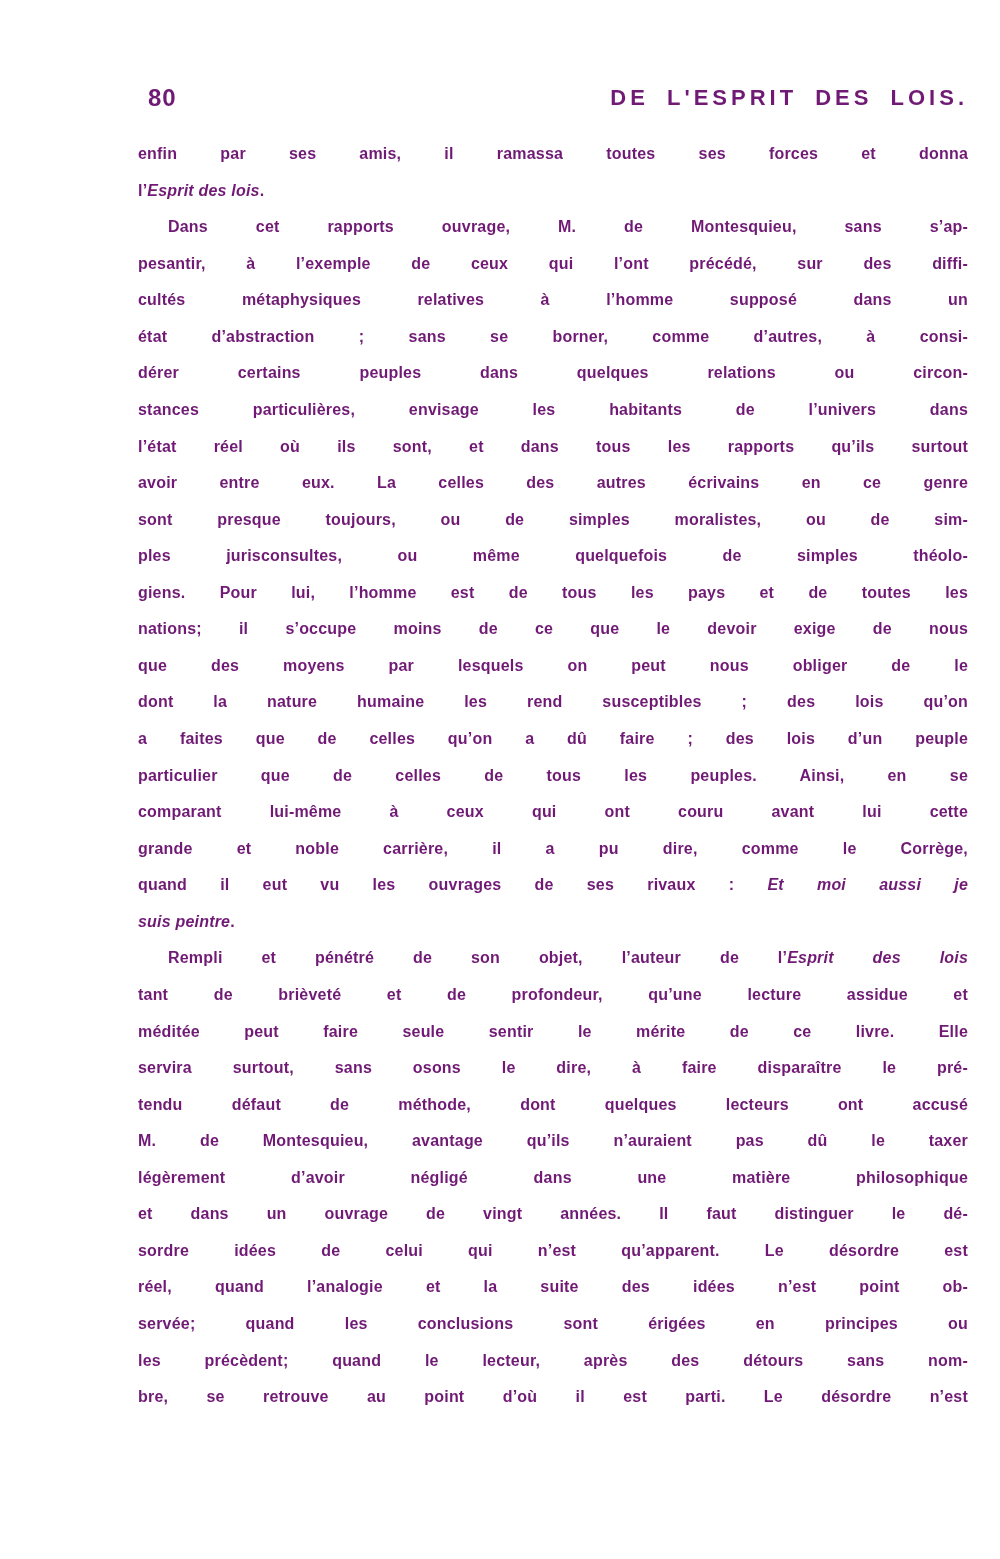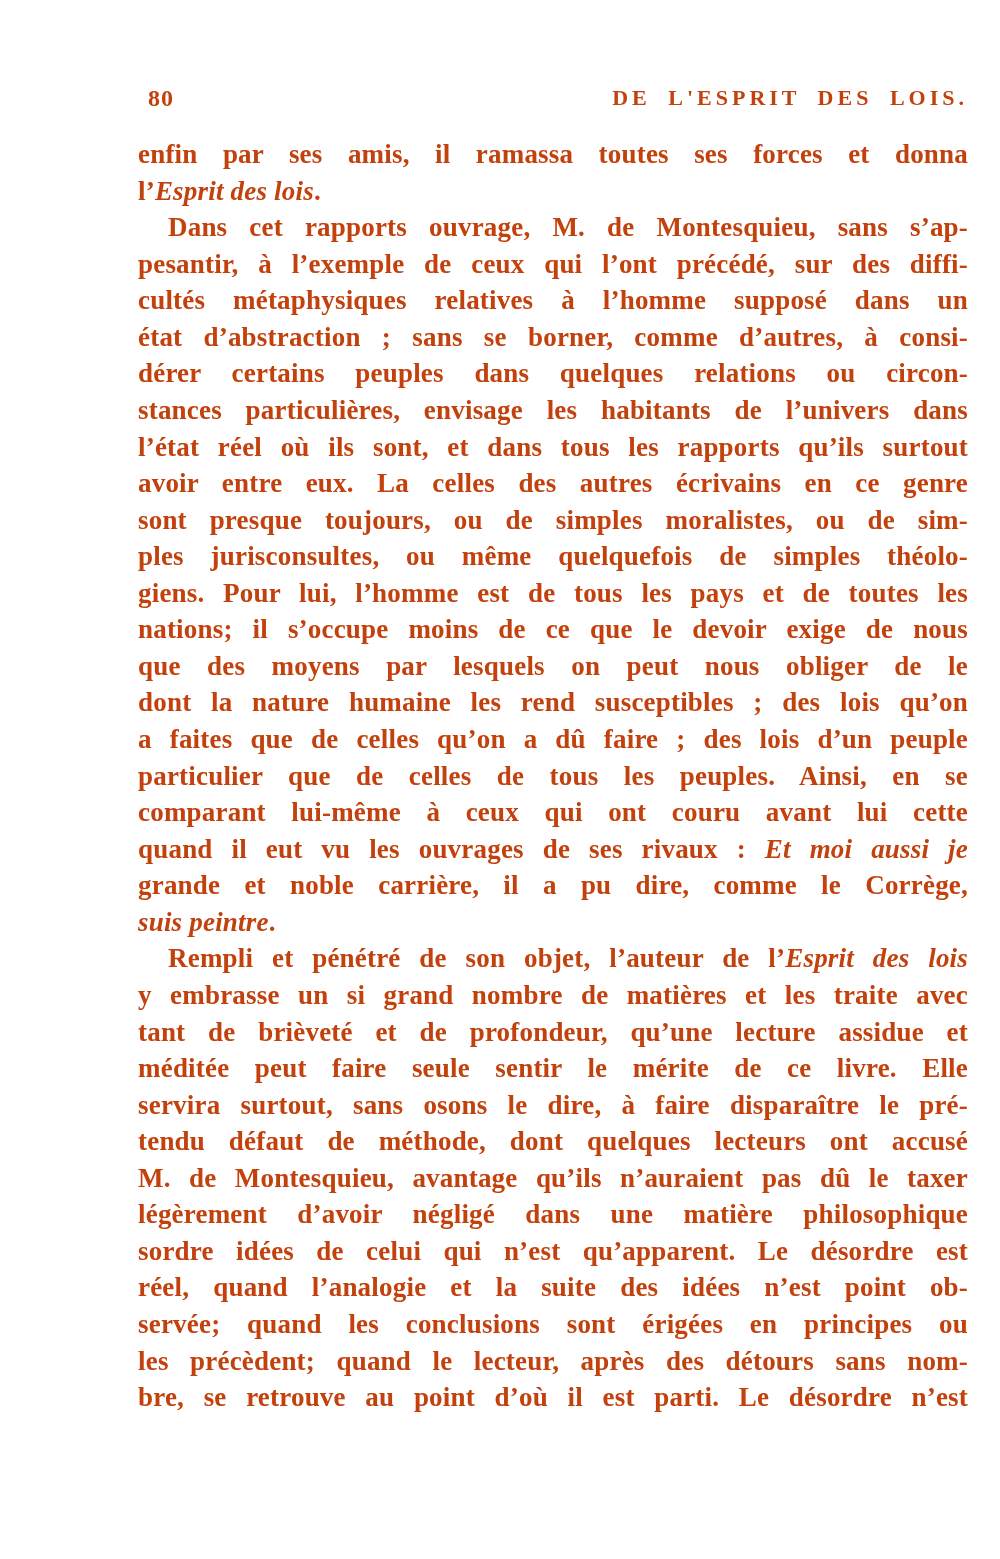--- a/index.html
+++ b/index.html
@@ -5,22 +5,22 @@
   html, body {
     margin: 0;
     padding: 0;
     background: #ffffff;
   }
   .page {
     position: relative;
     width: 1000px;
     height: 1559px;
     background: #ffffff;
-    font-family: Liberation Serif, serif;
-    color: #c2410c;
+    font-family: Liberation Sans, sans-serif;
+    color: #701a75;
     overflow: hidden;
   }
   .running-header {
     position: absolute;
     top: 82px;
     left: 138px;
     width: 830px;
     height: 32px;
     line-height: 32px;
   }
@@ -42,21 +42,21 @@
   }
   .text-block {
     position: absolute;
     top: 136px;
     left: 138px;
     width: 830px;
   }
   .line {
     height: 36.57px;
     line-height: 36.57px;
-    font-size: 27px;
+    font-size: 16px;
     font-weight: 700;
     letter-spacing: 0.2px;
     text-align: justify;
     text-align-last: justify;
     overflow: hidden;
     white-space: normal;
   }
   .line.line-last {
     text-align-last: left;
   }
@@ -91,33 +91,33 @@
         <div class="line"><span>avoir entre eux. La celles des autres écrivains en ce genre</span></div>
         <div class="line"><span>sont presque toujours, ou de simples moralistes, ou de sim-</span></div>
         <div class="line"><span>ples jurisconsultes, ou même quelquefois de simples théolo-</span></div>
         <div class="line"><span>giens. Pour lui, l’homme est de tous les pays et de toutes les</span></div>
         <div class="line"><span>nations; il s’occupe moins de ce que le devoir exige de nous</span></div>
         <div class="line"><span>que des moyens par lesquels on peut nous obliger de le</span></div>
         <div class="line"><span>dont la nature humaine les rend susceptibles ; des lois qu’on</span></div>
         <div class="line"><span>a faites que de celles qu’on a dû faire ; des lois d’un peuple</span></div>
         <div class="line"><span>particulier que de celles de tous les peuples. Ainsi, en se</span></div>
         <div class="line"><span>comparant lui-même à ceux qui ont couru avant lui cette</span></div>
+        <div class="line"><span>grande et noble carrière, il a pu dire, comme le Corrège,</span></div>
         <div class="line"><span>quand il eut vu les ouvrages de ses rivaux : </span><i>Et moi aussi je</i></div>
-        <div class="line"><span>grande et noble carrière, il a pu dire, comme le Corrège,</span></div>
         <div class="line line-last"><i>suis peintre</i><span>.</span></div>
       </div>
       <div>
         <div class="line indent"><span>Rempli et pénétré de son objet, l’auteur de l’</span><i>Esprit des lois</i></div>
-        <div class="line"><span>y embrasse un si grand nombre de matières et les traite avec</span></div>
         <div class="line"><span>tant de brièveté et de profondeur, qu’une lecture assidue et</span></div>
         <div class="line"><span>méditée peut faire seule sentir le mérite de ce livre. Elle</span></div>
         <div class="line"><span>servira surtout, sans osons le dire, à faire disparaître le pré-</span></div>
         <div class="line"><span>tendu défaut de méthode, dont quelques lecteurs ont accusé</span></div>
         <div class="line"><span>M. de Montesquieu, avantage qu’ils n’auraient pas dû le taxer</span></div>
         <div class="line"><span>légèrement d’avoir négligé dans une matière philosophique</span></div>
+        <div class="line"><span>et dans un ouvrage de vingt années. Il faut distinguer le dé-</span></div>
         <div class="line"><span>sordre idées de celui qui n’est qu’apparent. Le désordre est</span></div>
         <div class="line"><span>réel, quand l’analogie et la suite des idées n’est point ob-</span></div>
         <div class="line"><span>servée; quand les conclusions sont érigées en principes ou</span></div>
         <div class="line"><span>les précèdent; quand le lecteur, après des détours sans nom-</span></div>
         <div class="line"><span>bre, se retrouve au point d’où il est parti. Le désordre n’est</span></div>
       </div>
     </div>
 </div>
 
 </body></html>

